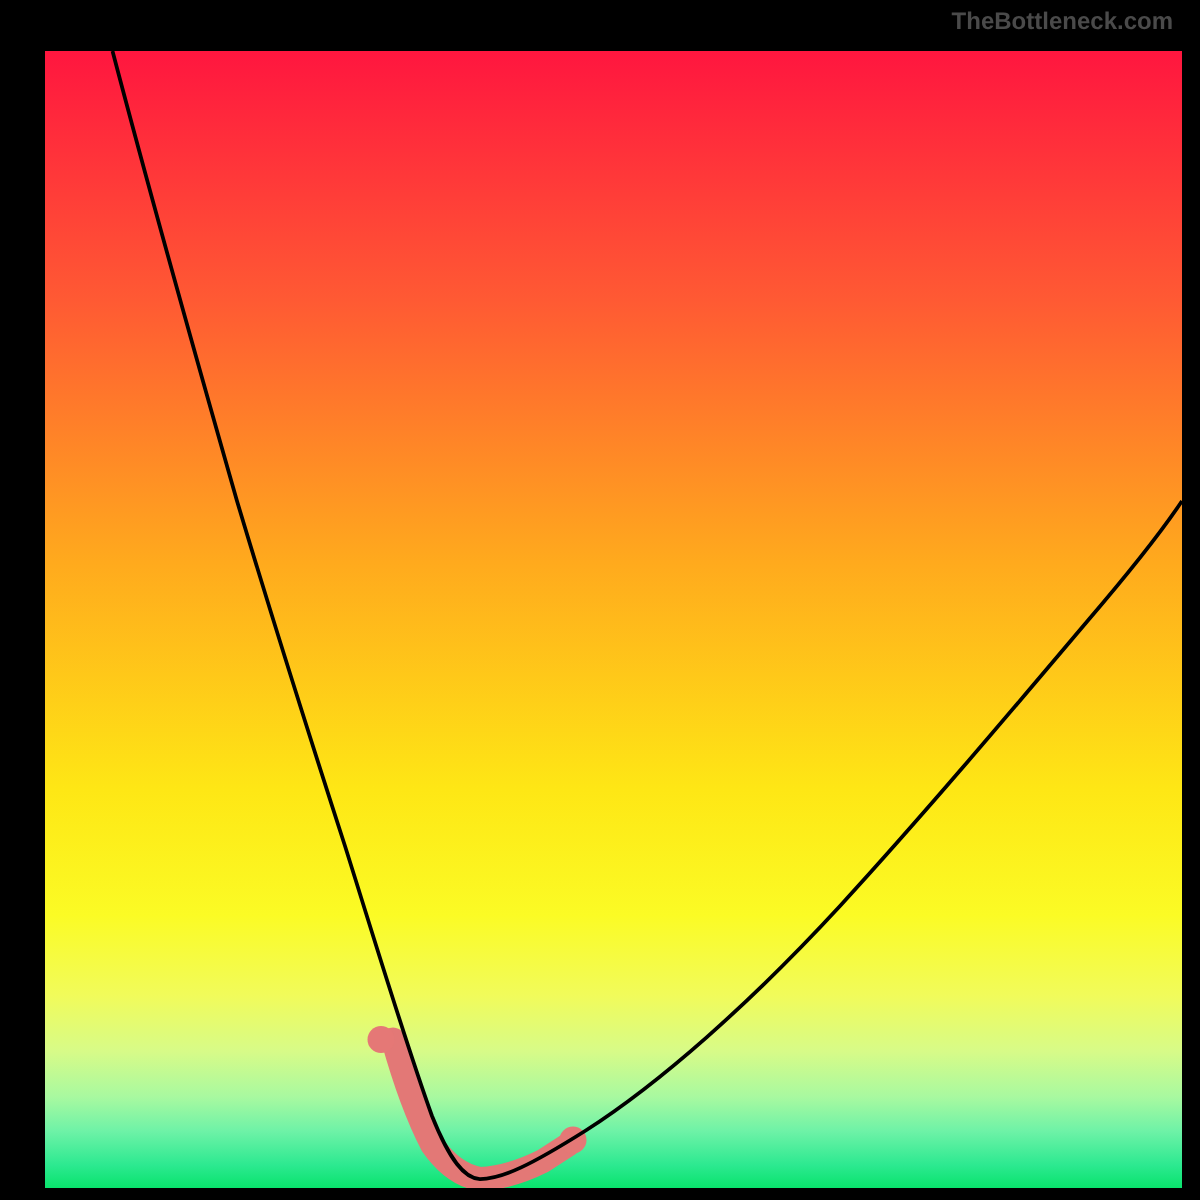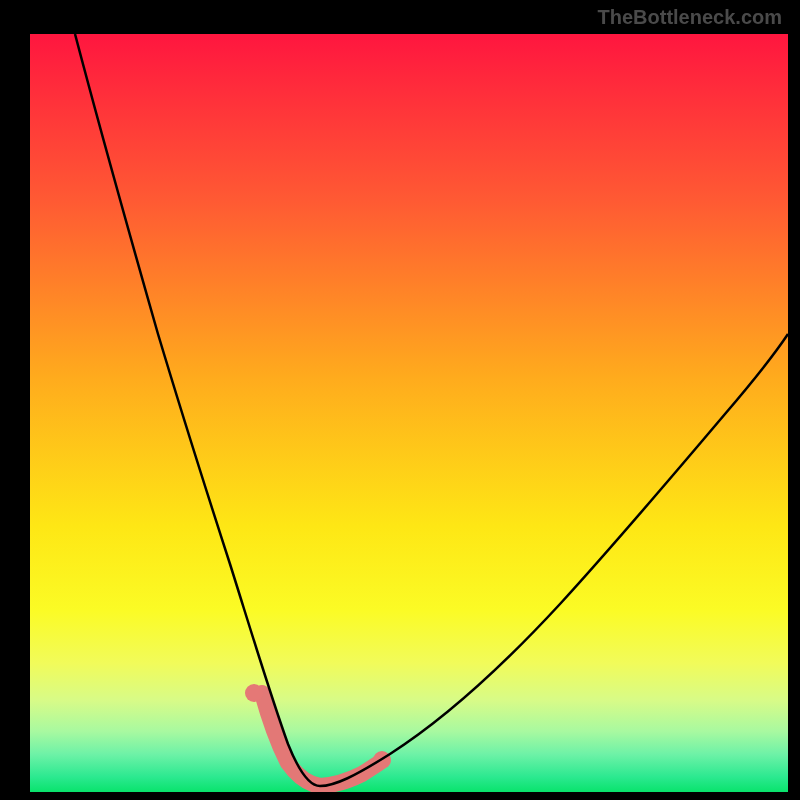--- a/index.html
+++ b/index.html
@@ -14,21 +14,21 @@
       background: #000;
       position: relative;
       font-family: Arial, sans-serif;
     }
 
     .watermark {
       position: absolute;
       top: 6px;
       right: 18px;
       color: #4a4a4a;
-      font-size: 20px;
+      font-size: 16px;
       font-weight: bold;
       z-index: 10;
     }
 
     .chart-frame {
       position: absolute;
       left: 30px;
       top: 34px;
       width: 758px;
       height: 758px;

